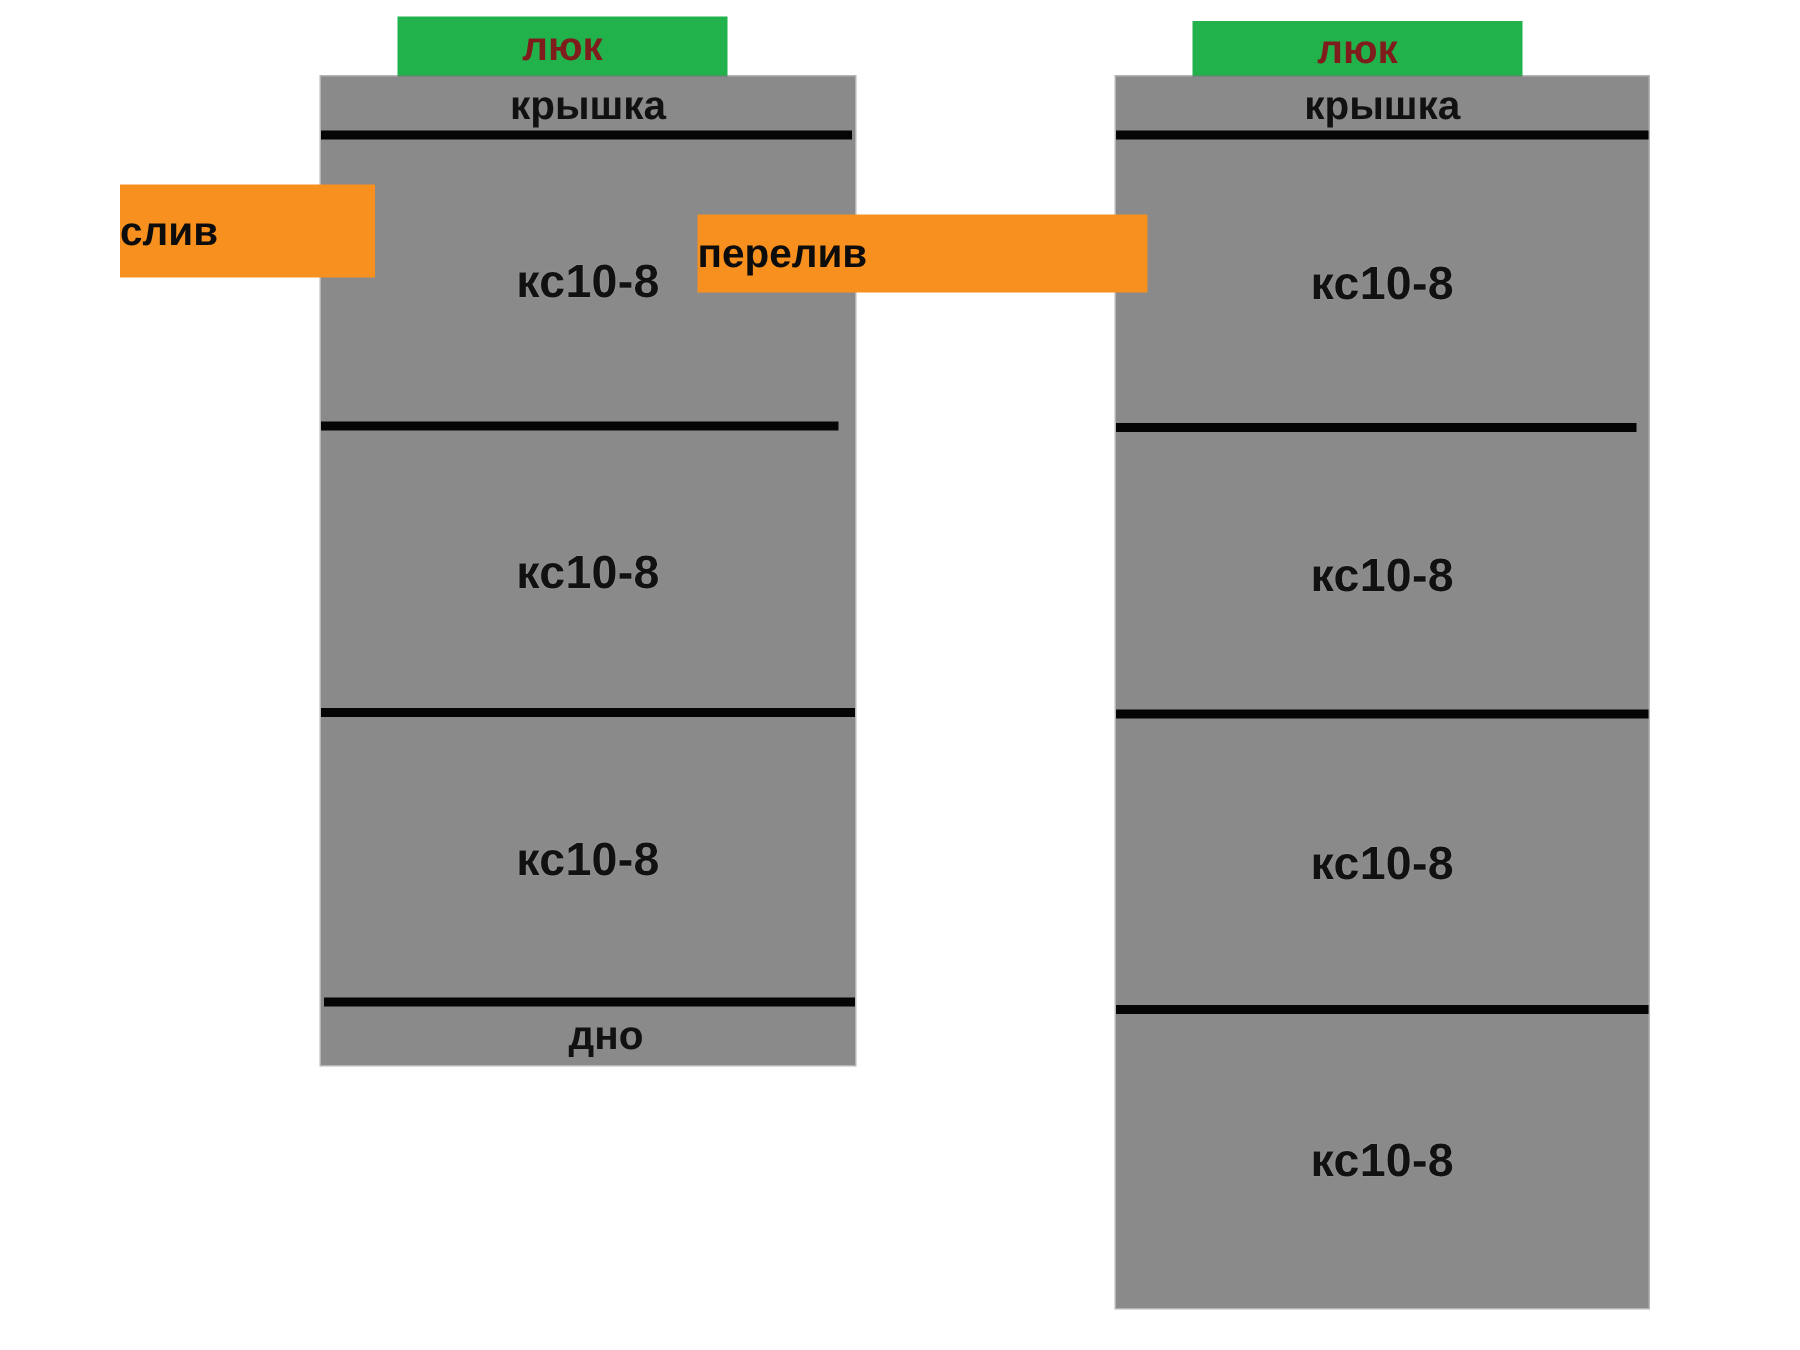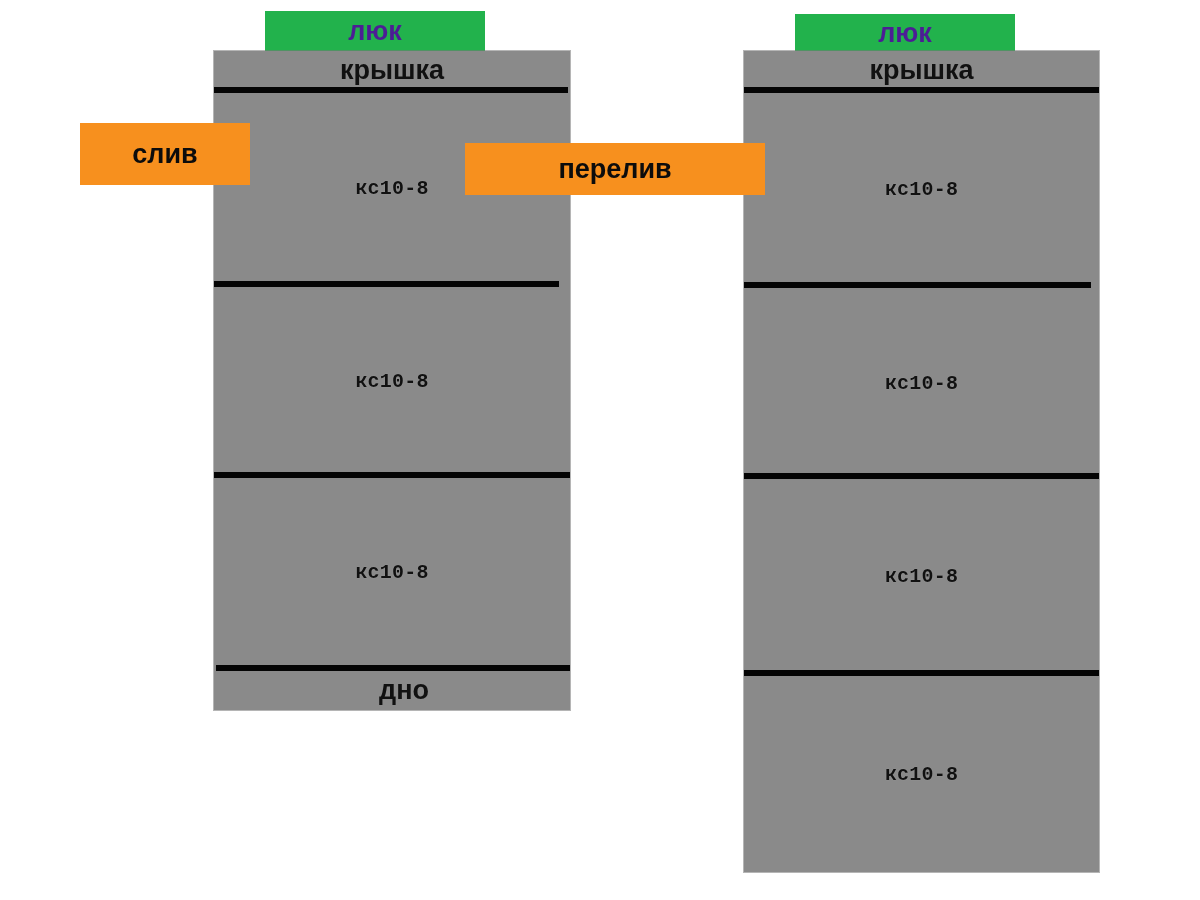--- a/index.html
+++ b/index.html
@@ -30,27 +30,26 @@
   .section {
     position: absolute;
     left: 0;
     width: 100%;
     display: flex;
     align-items: center;
     justify-content: center;
     box-sizing: border-box;
   }
   .section-label {
-    font-size: 20px;
+    font-size: 31px;
     font-weight: 700;
     color: #111111;
     letter-spacing: 0.2px;
     text-shadow: 0 0 1px rgba(255,255,255,0.30);
     white-space: nowrap;
-    font-family: Liberation Mono, monospace;
   }
   .lid-label {
     font-size: 27px;
     font-weight: 700;
     color: #111111;
     white-space: nowrap;
   }
   .bottom-label {
     font-size: 27px;
     font-weight: 700;
@@ -70,31 +69,30 @@
     position: absolute;
     background: #22b24c;
     display: flex;
     align-items: center;
     justify-content: center;
     box-sizing: border-box;
   }
   .hatch-label {
     font-size: 27px;
     font-weight: 700;
-    color: #4c1d95;
+    color: #7f1d1d;
     white-space: nowrap;
   }
 
   
   .pipe {
     position: absolute;
     background: #f7901e;
     display: flex;
     align-items: center;
-    justify-content: center;
     box-sizing: border-box;
   }
   .pipe-label {
     font-size: 27px;
     font-weight: 700;
     color: #0c0c0c;
     white-space: nowrap;
   }
 </style>
 </head>

